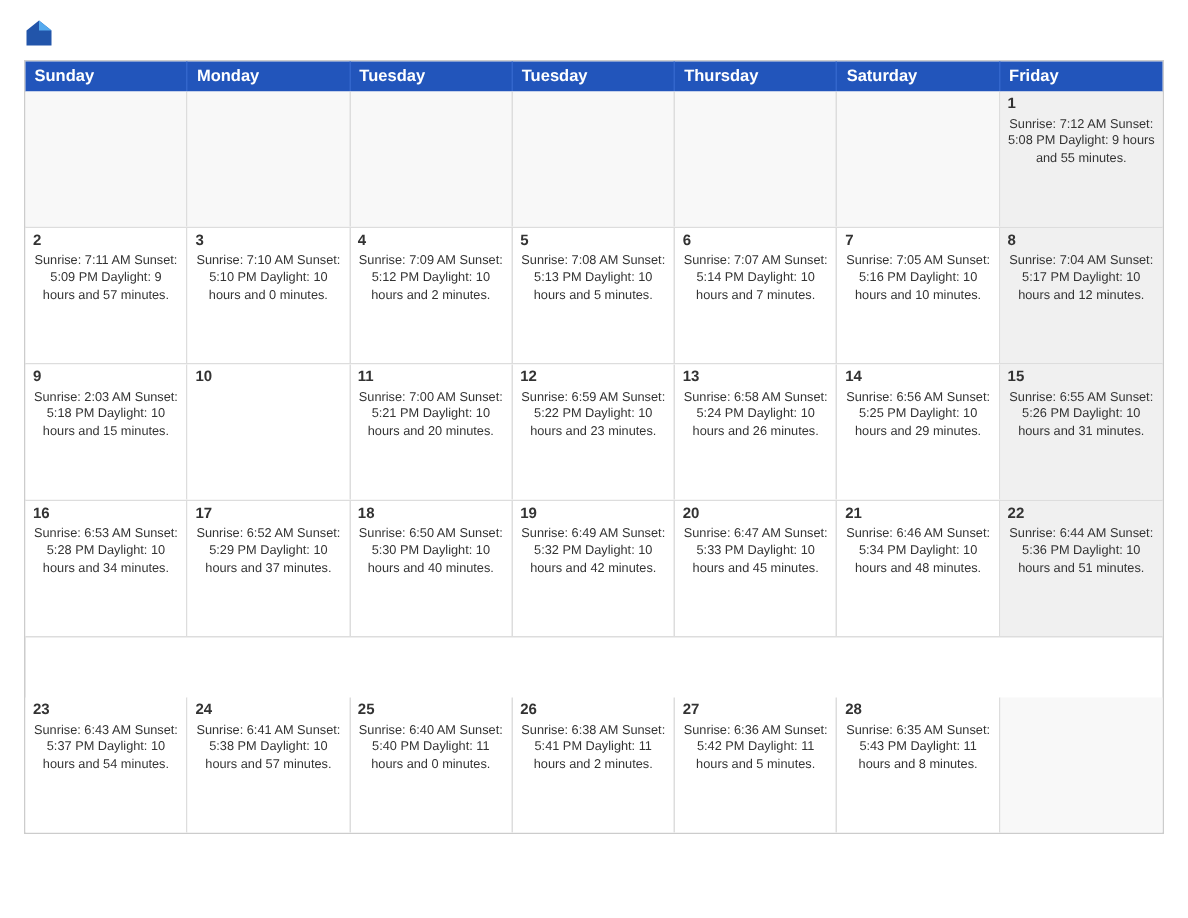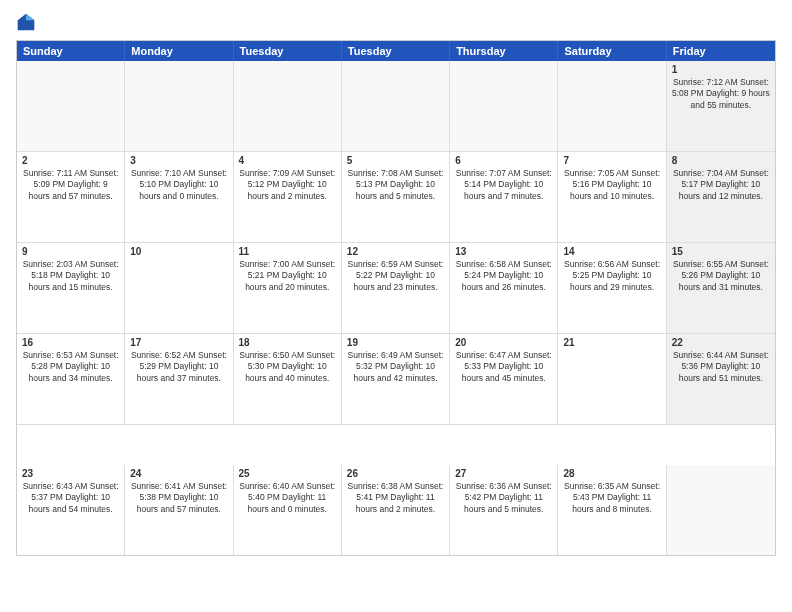--- a/index.html
+++ b/index.html
@@ -263,20 +263,23 @@
 Daylight: 10 hours and 42 minutes.</div>
           </div>
           <div class="cal-cell">
             <span class="day-num">20</span>
             <div class="day-info">Sunrise: 6:47 AM
 Sunset: 5:33 PM
 Daylight: 10 hours and 45 minutes.</div>
           </div>
           <div class="cal-cell">
             <span class="day-num">21</span>
+            <div class="day-info">Sunrise: 6:46 AM
+Sunset: 5:34 PM
+Daylight: 10 hours and 48 minutes.</div>
           </div>
           <div class="cal-cell shaded">
             <span class="day-num">22</span>
             <div class="day-info">Sunrise: 6:44 AM
 Sunset: 5:36 PM
 Daylight: 10 hours and 51 minutes.</div>
           </div>
         </div>
         <div class="cal-row">
           <div class="cal-cell">

